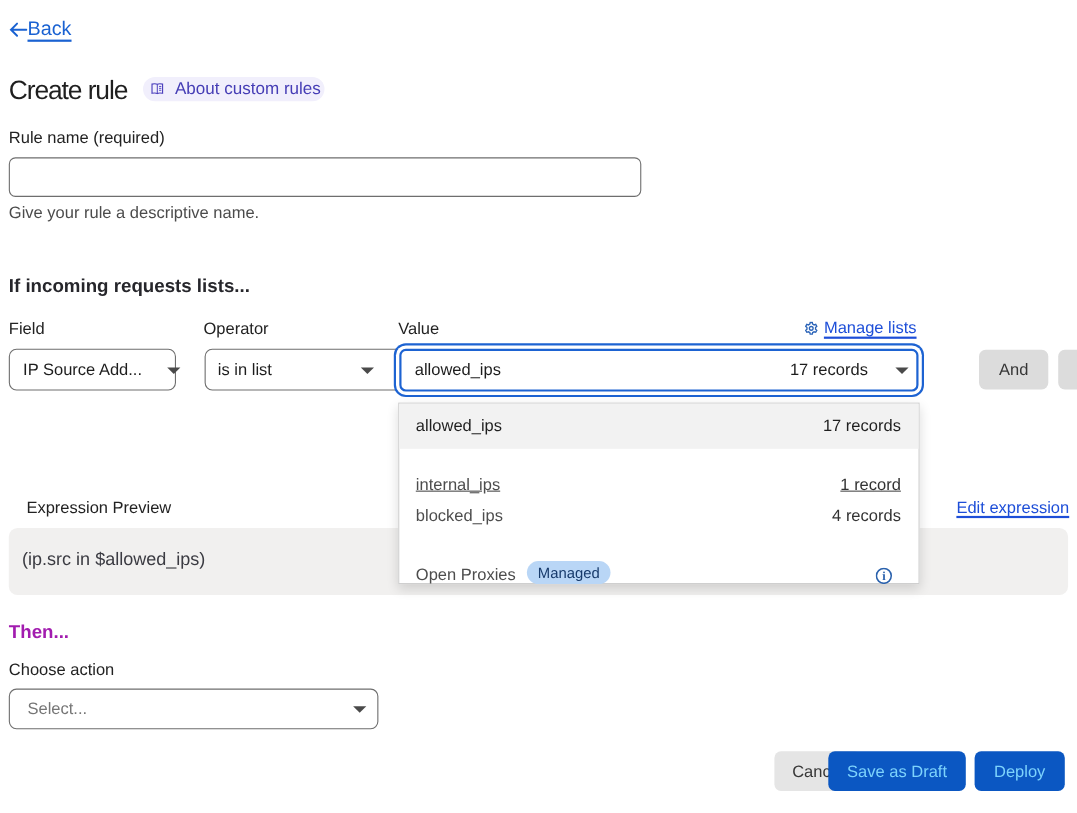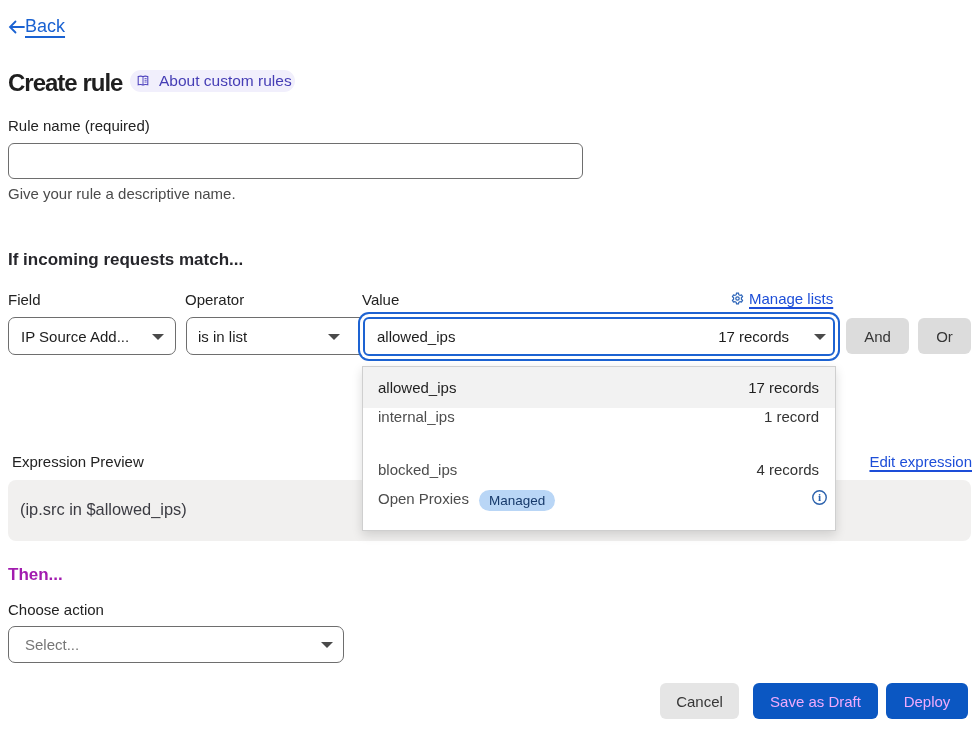--- a/index.html
+++ b/index.html
@@ -2,98 +2,98 @@
 <html><head>
 <meta charset="utf-8">
 <style>
   * { margin:0; padding:0; box-sizing:border-box; }
   html,body { width:979px; height:739px; background:#fff; font-family:"Liberation Sans", sans-serif; }
   .page { position:relative; width:979px; height:739px; overflow:hidden; }
   .abs { position:absolute; }
   .link { color:#1d4ed8; text-decoration:none; }
   .caret { width:0; height:0; border-left:6.5px solid transparent; border-right:6.5px solid transparent; border-top:6.5px solid #4a4a4a; position:absolute; }
   .selbox { position:absolute; border:1px solid #6e6e6e; border-radius:6px; background:#fff; font-size:15px; color:#1d1d1d; display:flex; align-items:center; }
-  .gbtn { position:absolute; background:#dcdcdc; border-radius:6px; font-size:15px; color:#363636; display:flex; align-items:center; justify-content:center; }
-  .bbtn { position:absolute; background:#0b57c2; border-radius:6px; font-size:15px; color:#f0abfc; display:flex; align-items:center; justify-content:center; }
+  .gbtn { position:absolute; background:#dcdcdc; border-radius:6px; font-size:15px; color:#363636; display:flex; align-items:center; justify-content:center;margin-left:44px; }
+  .bbtn { position:absolute; background:#0b57c2; border-radius:6px; font-size:15px; color:#7dd3fc; display:flex; align-items:center; justify-content:center; }
 </style>
 </head>
 <body>
 <div class="page">
 
   <div class="abs" style="left:8px; top:16px; font-size:18px; color:#1a62d2;">
     <svg width="17" height="14" viewBox="0 0 17 14" style="vertical-align:-2px; margin-right:0px;">
       <path fill="none" stroke="#1a62d2" stroke-width="1.8" stroke-linecap="round" d="M7.5 1.5 L2 7 L7.5 12.5 M2.4 7 L16 7"></path>
     </svg><span style="text-decoration:underline; text-underline-offset:4px; text-decoration-thickness:1.5px;">Back</span>
   </div>
 
-  <div class="abs" style="left:8px; top:69px; font-size:24px; letter-spacing:-1px; font-weight:700; color:#1f1f1f;">Create rule</div>
+  <div class="abs" style="left:8px; top:69px; font-size:24px; letter-spacing:-1px; font-weight:400; color:#1f1f1f;">Create rule</div>
 
   <div class="abs" style="left:130px; top:70px; height:22px; background:#f1effc; border-radius:11px; display:flex; align-items:center; padding:0 0 0 7px;">
     <svg width="12" height="12" viewBox="0 0 16 16" style="margin-right:10px;">
       <g fill="none" stroke="#4c40bd" stroke-width="1.4">
         <path d="M8 2.2 C6.6 1.4 4 1.4 1.6 1.9 L1.6 13.1 C4 12.6 6.6 12.6 8 13.4 C9.4 12.6 12 12.6 14.4 13.1 L14.4 1.9 C12 1.4 9.4 1.4 8 2.2 Z"></path>
         <path d="M8 2.2 L8 13.4" stroke-width="1.2"></path>
         <path d="M10.1 4.8 L12.9 4.8 M10.1 7.1 L12.9 7.1 M10.1 9.4 L12.9 9.4" stroke-width="1.1"></path>
       </g>
     </svg>
     <span style="font-size:15.5px; color:#453db5; padding-right:3px;">About custom rules</span>
   </div>
 
   <div class="abs" style="left:8px; top:117px; font-size:15px; color:#222;">Rule name (required)</div>
   <div class="abs" style="left:8px; top:143px; width:575px; height:36px; border:1px solid #6e6e6e; border-radius:6px; background:#fff;"></div>
   <div class="abs" style="left:8px; top:185px; font-size:15px; color:#4b4b4b;">Give your rule a descriptive name.</div>
 
-  <div class="abs" style="left:8px; top:250px; font-size:17px; font-weight:700; color:#26262b;">If incoming requests match...</div>
+  <div class="abs" style="left:8px; top:250px; font-size:17px; font-weight:700; color:#26262b;">If incoming requests lists...</div>
 
   <div class="abs" style="left:8px; top:291px; font-size:15px; color:#222;">Field</div>
   <div class="abs" style="left:185px; top:291px; font-size:15px; color:#222;">Operator</div>
   <div class="abs" style="left:362px; top:291px; font-size:15px; color:#222;">Value</div>
   <div class="abs" style="left:731px; top:290px; display:flex; align-items:center;">
     <svg width="13" height="13" viewBox="0 0 16 16" style="margin-right:5px;">
       <path fill="none" stroke="#2c64b8" stroke-width="1.5" d="M6.8 1.5 L9.2 1.5 L9.6 3.3 L11.2 4.2 L13 3.6 L14.2 5.7 L12.8 7 L12.8 9 L14.2 10.3 L13 12.4 L11.2 11.8 L9.6 12.7 L9.2 14.5 L6.8 14.5 L6.4 12.7 L4.8 11.8 L3 12.4 L1.8 10.3 L3.2 9 L3.2 7 L1.8 5.7 L3 3.6 L4.8 4.2 L6.4 3.3 Z"></path>
     <circle cx="8" cy="8" r="2.1" fill="none" stroke="#2c64b8" stroke-width="1.5"></circle>
       </svg>
     <span class="link" style="font-size:15px; text-decoration:underline; text-underline-offset:3px; text-decoration-thickness:1.5px;">Manage lists</span>
   </div>
 
-  <div class="selbox" style="left:8px; top:317px; width:168px; height:38px; padding-left:12px; border-radius:7px;">IP Source Add...</div>
+  <div class="selbox" style="left:8px; top:317px; width:152px; height:38px; padding-left:12px; border-radius:7px;">IP Source Add...</div>
   <div class="caret" style="left:152px; top:334px;"></div>
 
   <div class="selbox" style="left:186px; top:317px; width:193px; height:38px; padding-left:11px; border-radius:7px;">is in list</div>
   <div class="caret" style="left:328px; top:333.5px;"></div>
 
   <div class="abs" style="left:363px; top:317px; width:472px; height:39px; background:#fff; border:2px solid #1d63d2; border-radius:6px; box-shadow:0 0 0 3px #fff, 0 0 0 5px #1d63d2; display:flex; align-items:center; font-size:15px; color:#1d1d1d;">
     <span style="margin-left:12px;">allowed_ips</span>
     <span style="margin-left:auto; margin-right:44px;">17 records</span>
   </div>
   <div class="caret" style="left:814px; top:333.5px;"></div>
 
   <div class="gbtn" style="left:846px; top:318px; width:63px; height:36px;">And</div>
   <div class="gbtn" style="left:918px; top:318px; width:53px; height:36px;">Or</div>
 
-  <div class="abs" style="left:12px; top:453px; font-size:15px; color:#222;">Expression Preview</div>
+  <div class="abs" style="left:24px; top:453px; font-size:15px; color:#222;">Expression Preview</div>
   <div class="abs" style="right:7px; top:453px;"><span class="link" style="font-size:15px; text-decoration:underline; text-underline-offset:3px; text-decoration-thickness:1.5px;">Edit expression</span></div>
 
   <div class="abs" style="left:8px; top:480px; width:963px; height:61px; background:#f1f0ef; border-radius:8px;"></div>
   <div class="abs" style="left:20px; top:500px; font-family:Liberation Sans, sans-serif; font-size:16.4px; color:#3b3b42;">(ip.src in $allowed_ips)</div>
 
   <div class="abs" style="left:362px; top:366px; width:474px; height:165px; background:#fff; border:1px solid #cfcfcf; box-shadow:0 4px 10px rgba(0,0,0,0.14); z-index:5;">
     <div style="height:41px; background:#f2f2f2; display:flex; align-items:center; padding:0 16px 0 15px; font-size:15px; color:#1f1f1f;">
       <span>allowed_ips</span>
         <span style="margin-left:auto;">17 records</span>
     </div>
-    <div style="height:41px; display:flex; align-items:flex-start; padding:0 16px 0 15px; font-size:15px; color:#4d4d4d;">
+    <div style="height:41px; display:flex; align-items:flex-end; padding:0 16px 0 15px; font-size:15px; color:#4d4d4d;text-decoration:underline;">
       <span>internal_ips</span>
         <span style="margin-left:auto; color:#333;">1 record</span>
     </div>
     <div style="height:41px; display:flex; align-items:center; padding:0 16px 0 15px; font-size:15px; color:#4d4d4d;">
       <span>blocked_ips</span>
         <span style="margin-left:auto; color:#333;">4 records</span>
     </div>
-    <div style="height:41px; display:flex; align-items:flex-start; padding:0 0 0 15px; font-size:15px; color:#4d4d4d;">
+    <div style="height:41px; display:flex; align-items:flex-end; padding:0 16px 0 15px; font-size:15px; color:#4d4d4d;">
       <span>Open Proxies</span>
       <span style="margin-left:10px; background:#b9d6f6; color:#173a6b; font-size:13.5px; border-radius:11px; padding:3px 10px;">Managed</span>
       <span style="margin-left:auto; margin-right:8px; height:15px;">
         <svg width="15" height="15" viewBox="0 0 16 16">
           <circle cx="8" cy="8" r="7.2" fill="none" stroke="#2b62ad" stroke-width="1.5"></circle>
           <text x="8.2" y="12.2" text-anchor="middle" font-family="Liberation Serif, serif" font-size="12" font-weight="700" fill="#2b62ad">i</text>
         </svg>
       </span>
     </div>
   </div>

